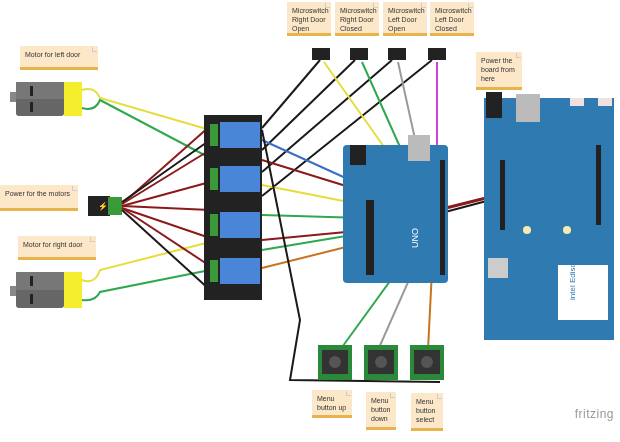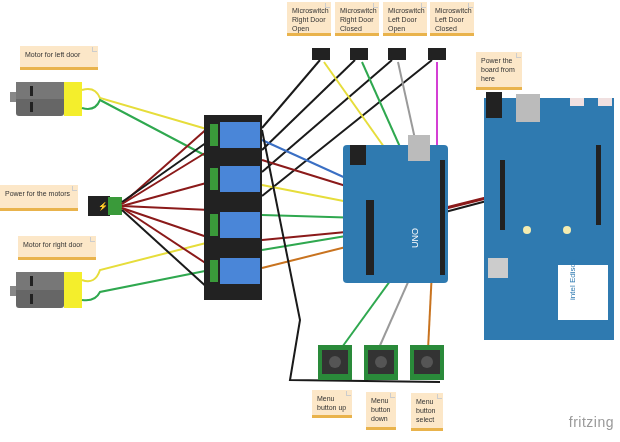--- a/index.html
+++ b/index.html
@@ -1,20 +1,20 @@
 <!DOCTYPE html>
 <html><head>
 <meta charset="utf-8">
 <style>
   html,body{margin:0;padding:0;background:#fff;}
   body{width:620px;height:442px;position:relative;overflow:hidden;font-family:"Liberation Sans",sans-serif;}
   .note{position:absolute;background:#fce7c8;border-bottom:3px solid #e9b34c;font-size:7px;line-height:9px;color:#333;padding:4px 5px;box-sizing:border-box;}
   .note::after{content:"";position:absolute;top:1px;right:1px;width:4px;height:4px;border-left:1px solid #ccc;border-bottom:1px solid #ccc;}
   svg{position:absolute;left:0;top:0;}
-  .brand{position:absolute;right:6px;bottom:12px;font-size:14px;color:#999;letter-spacing:0.5px;}
+  .brand{position:absolute;right:6px;bottom:21px;font-size:12px;color:#999;letter-spacing:0.5px;}
 </style>
 </head>
 <body>
 
 <svg width="620" height="442">
 
   <g>
     <rect x="10" y="92" width="6" height="10" fill="#888"></rect>
     <rect x="16" y="82" width="48" height="34" rx="3" fill="#666"></rect>
     <rect x="16" y="82" width="48" height="17" fill="#777"></rect>

